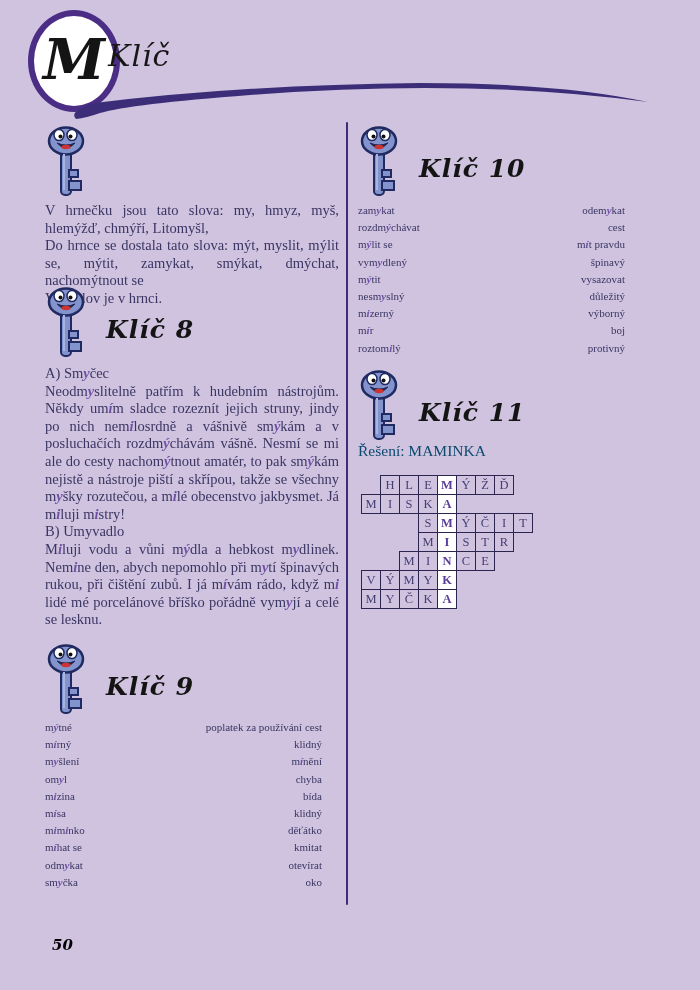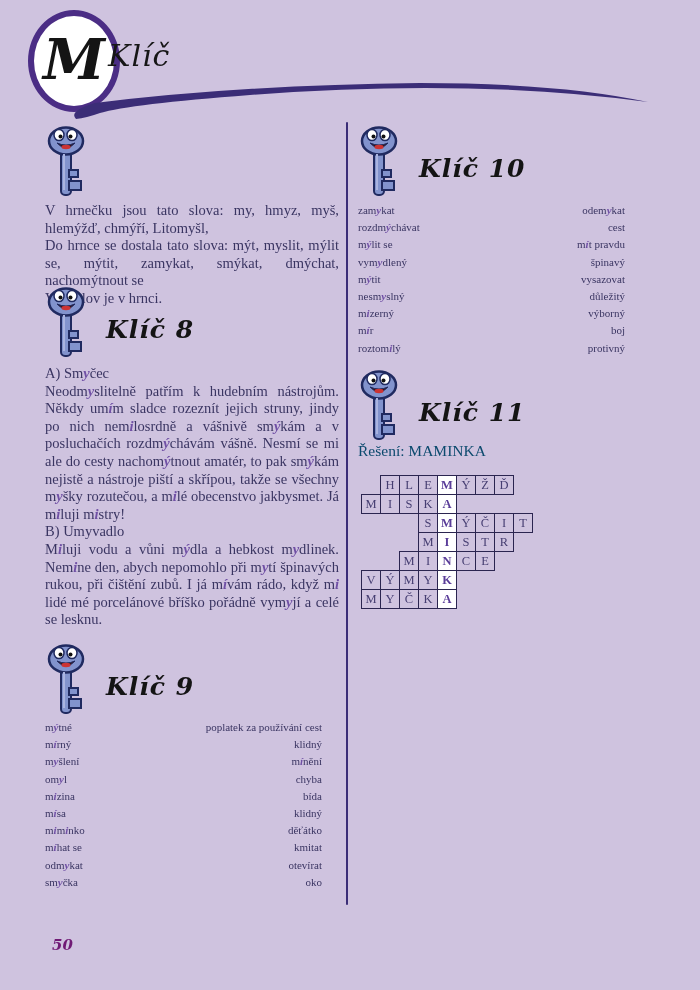--- a/index.html
+++ b/index.html
@@ -53,21 +53,21 @@
     position:absolute;width:20px;height:20px;box-sizing:border-box;
     border:1px solid #2b2550;
     display:flex;align-items:center;justify-content:center;
     font-size:12.5px;color:#463e72;font-family:"Liberation Serif", serif;
   }
   .cell.on{background:#ffffff;color:#5a3d99;font-weight:bold;z-index:2;}
   
   .page-num{
     position:absolute;left:52px;top:936px;
     font-family:"DejaVu Serif", serif;font-style:italic;font-weight:bold;
-    font-size:15px;color:#701a75;
+    font-size:15px;color:#000000;
   }
   
   #sec-k7{left:45px;top:126px;width:294px;}
   #sec-k7 .body{margin-top:-4px;}
   #sec-k8{left:45px;top:287px;width:294px;}
   #sec-k8 .body{margin-top:-2px;}
   #sec-k9{left:45px;top:644px;width:277px;}
   #sec-k9 .wlist{margin-top:-5px;}
   #sec-k10{left:358px;top:126px;width:267px;}
   #sec-k10 .wlist{margin-top:-4px;}

